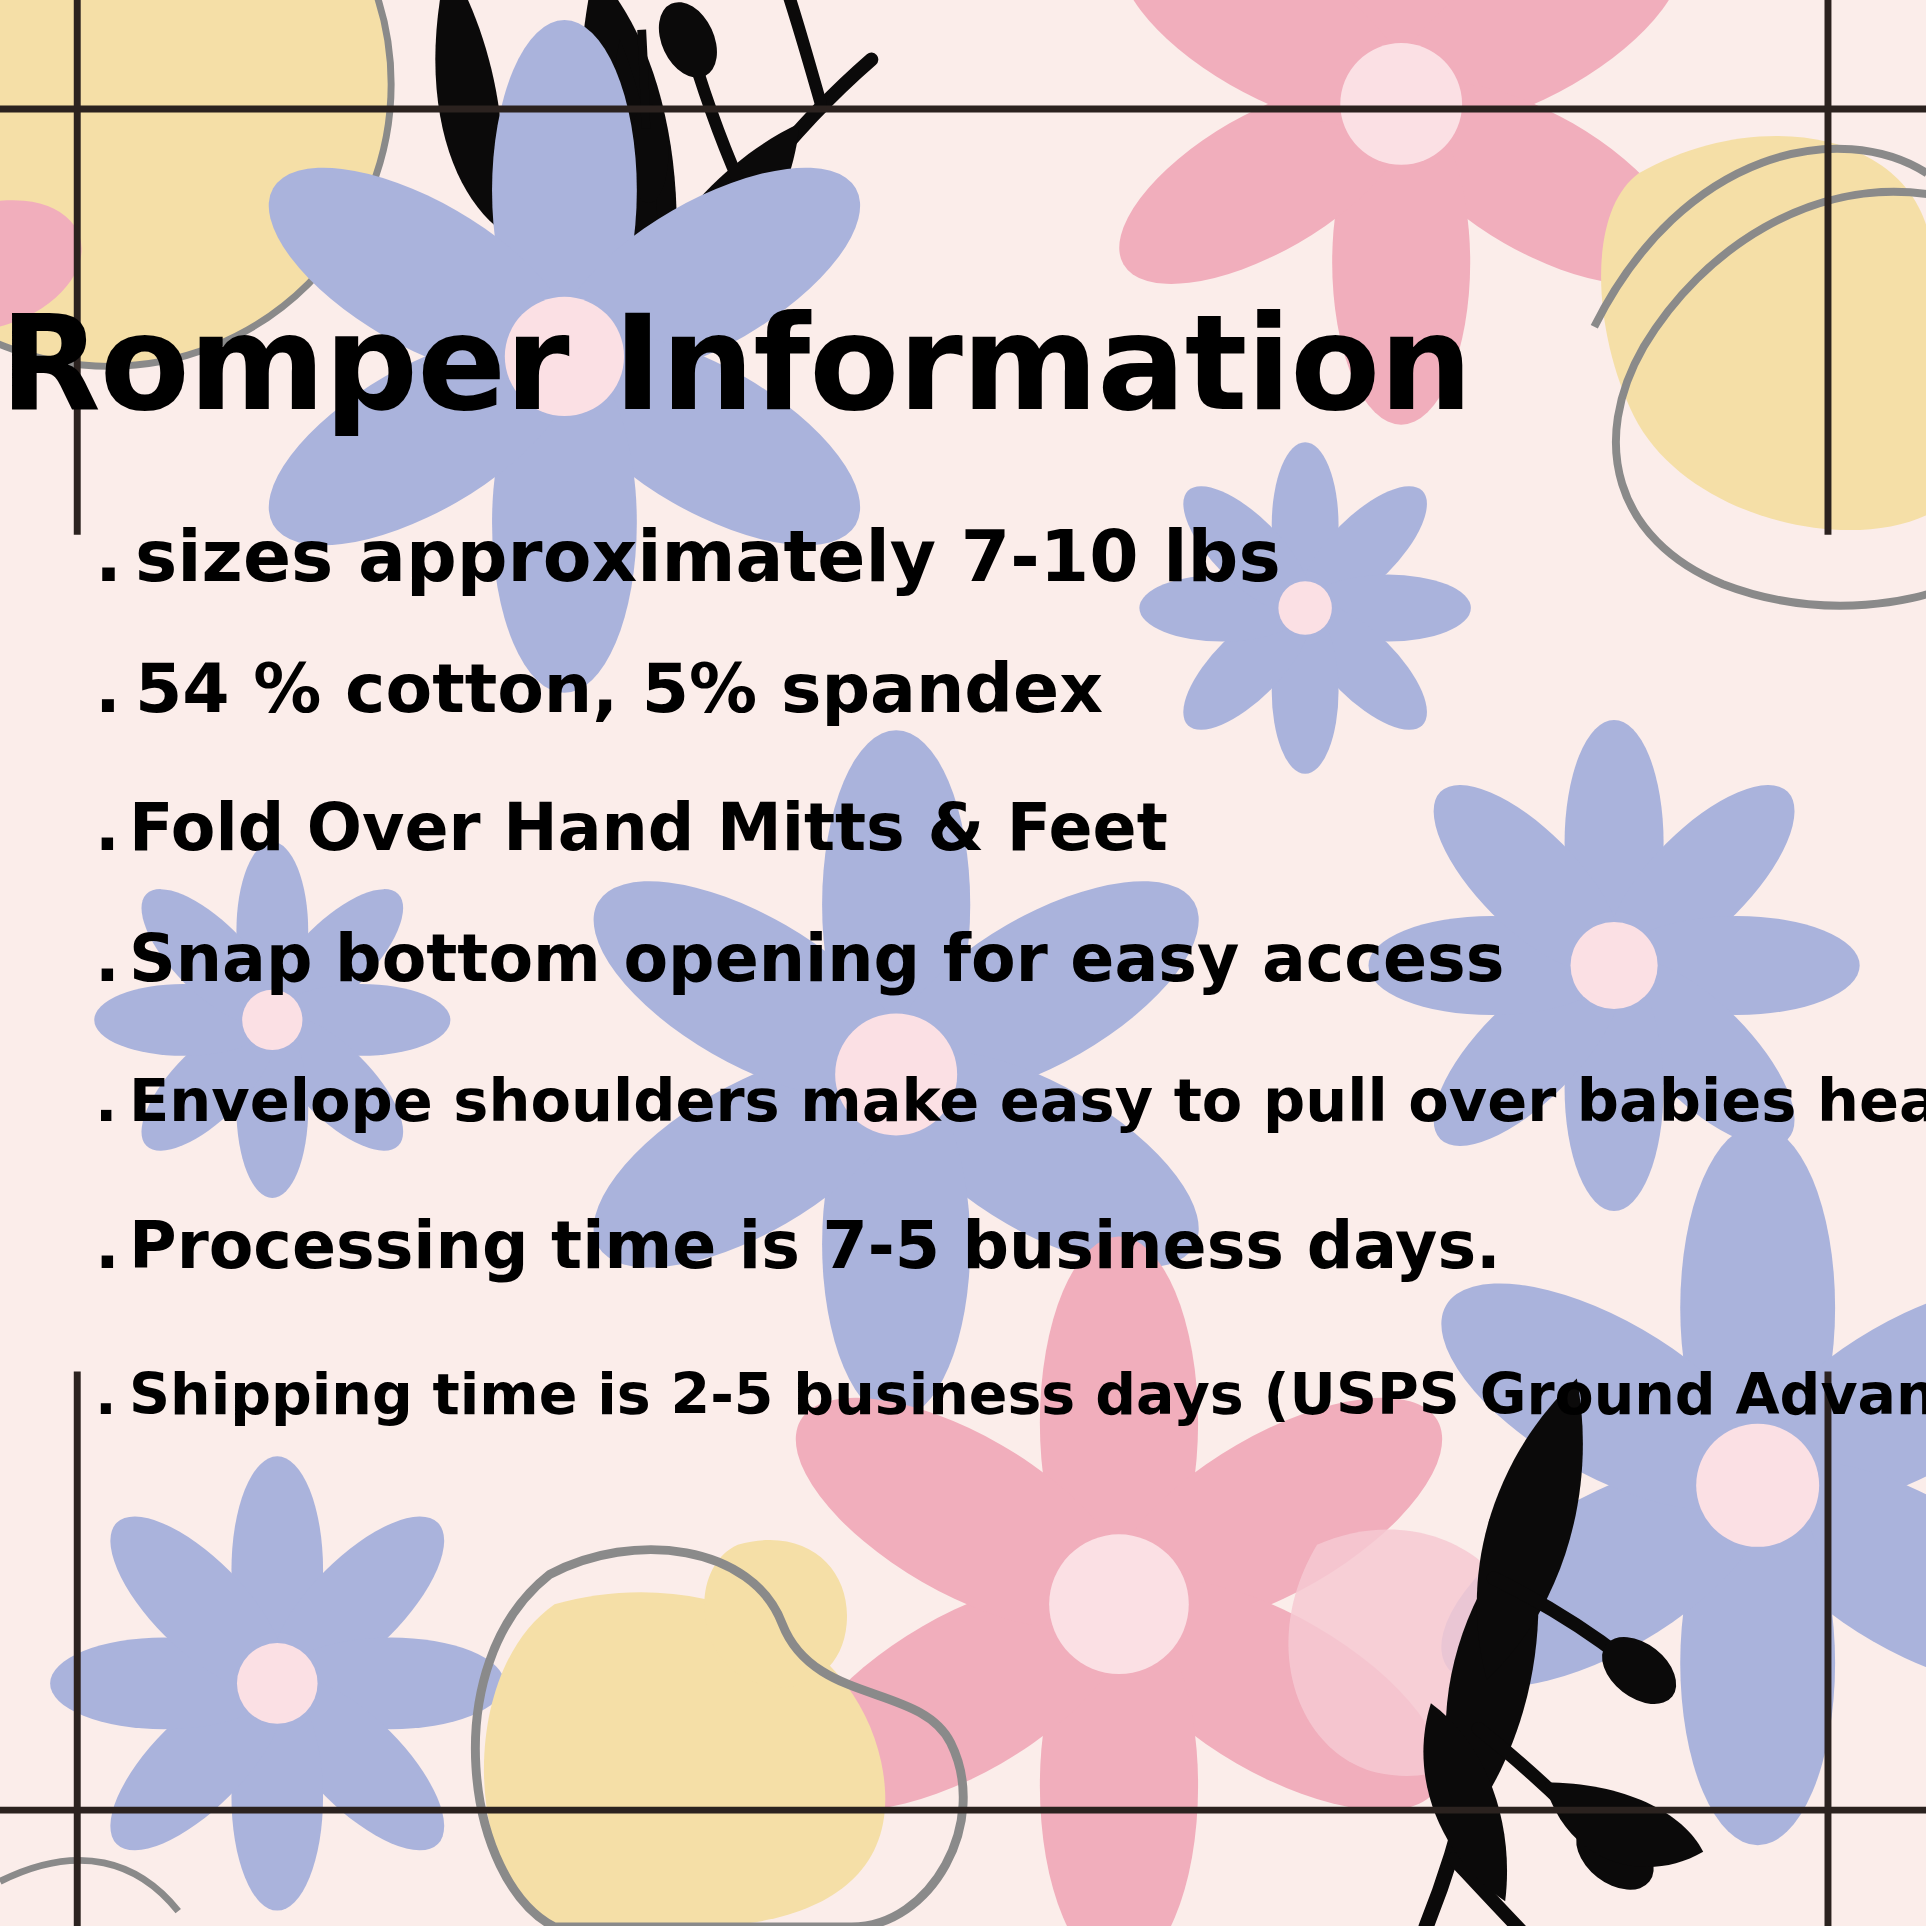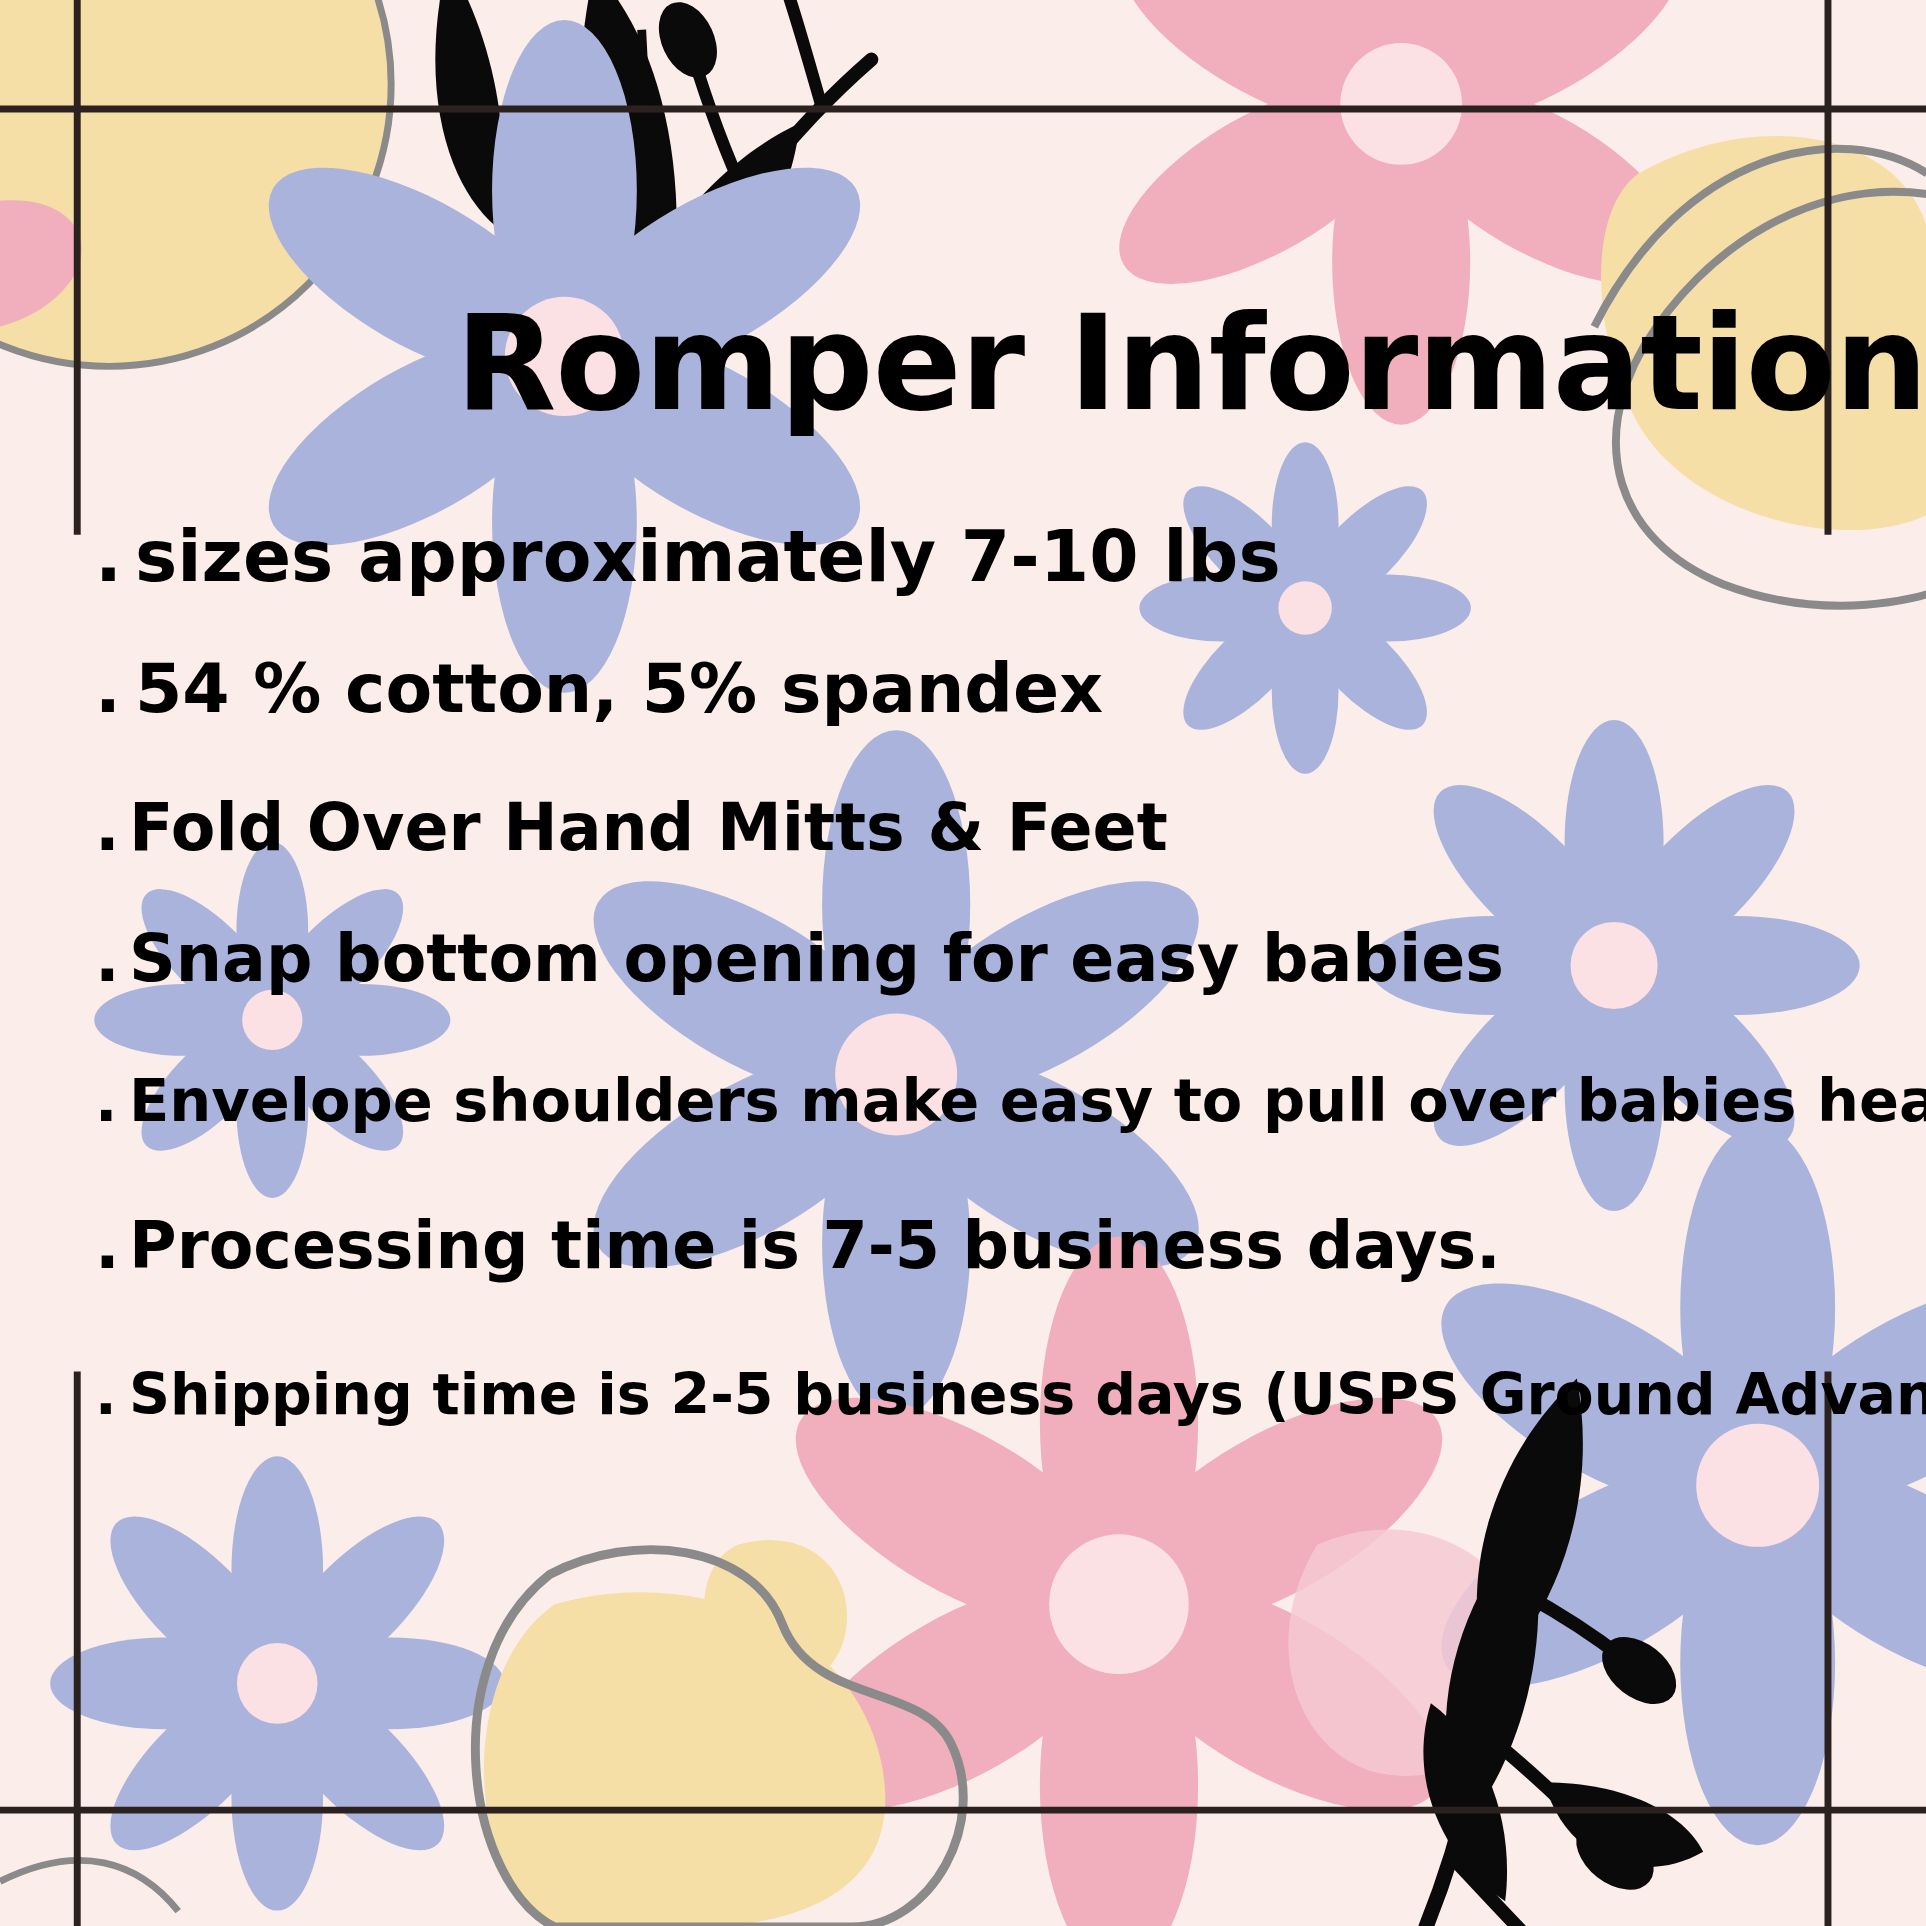--- a/index.html
+++ b/index.html
@@ -36,21 +36,21 @@
     width: 1927px;
     height: 1927px;
     z-index: 5;
   }
 
   #poster-title {
     position: absolute;
     left: 0;
     top: 210px;
     width: 1927px;
-    text-align: right;
+    text-align: left;
     font-family: "DejaVu Sans", sans-serif;
     font-size: 131px;
     line-height: 1.0;
     font-weight: 700;
     letter-spacing: -1px;
     color: #000000;
     white-space: nowrap;
   }
 
   #bullet-list {
@@ -272,21 +272,21 @@
         <span class="bullet-text">54 % cotton, 5% spandex</span>
       </li>
 
       <li class="bullet-item r2">
         <span class="bullet-marker">.</span>
         <span class="bullet-text">Fold Over Hand Mitts  &amp;  Feet</span>
       </li>
 
       <li class="bullet-item r3">
         <span class="bullet-marker">.</span>
-        <span class="bullet-text">Snap bottom opening for easy babies</span>
+        <span class="bullet-text">Snap bottom opening for easy access</span>
       </li>
 
       <li class="bullet-item r4">
         <span class="bullet-marker">.</span>
         <span class="bullet-text">Envelope shoulders make easy to pull over babies head</span>
       </li>
 
       <li class="bullet-item r5">
         <span class="bullet-marker">.</span>
         <span class="bullet-text">Processing time is 7-5 business days.</span>

